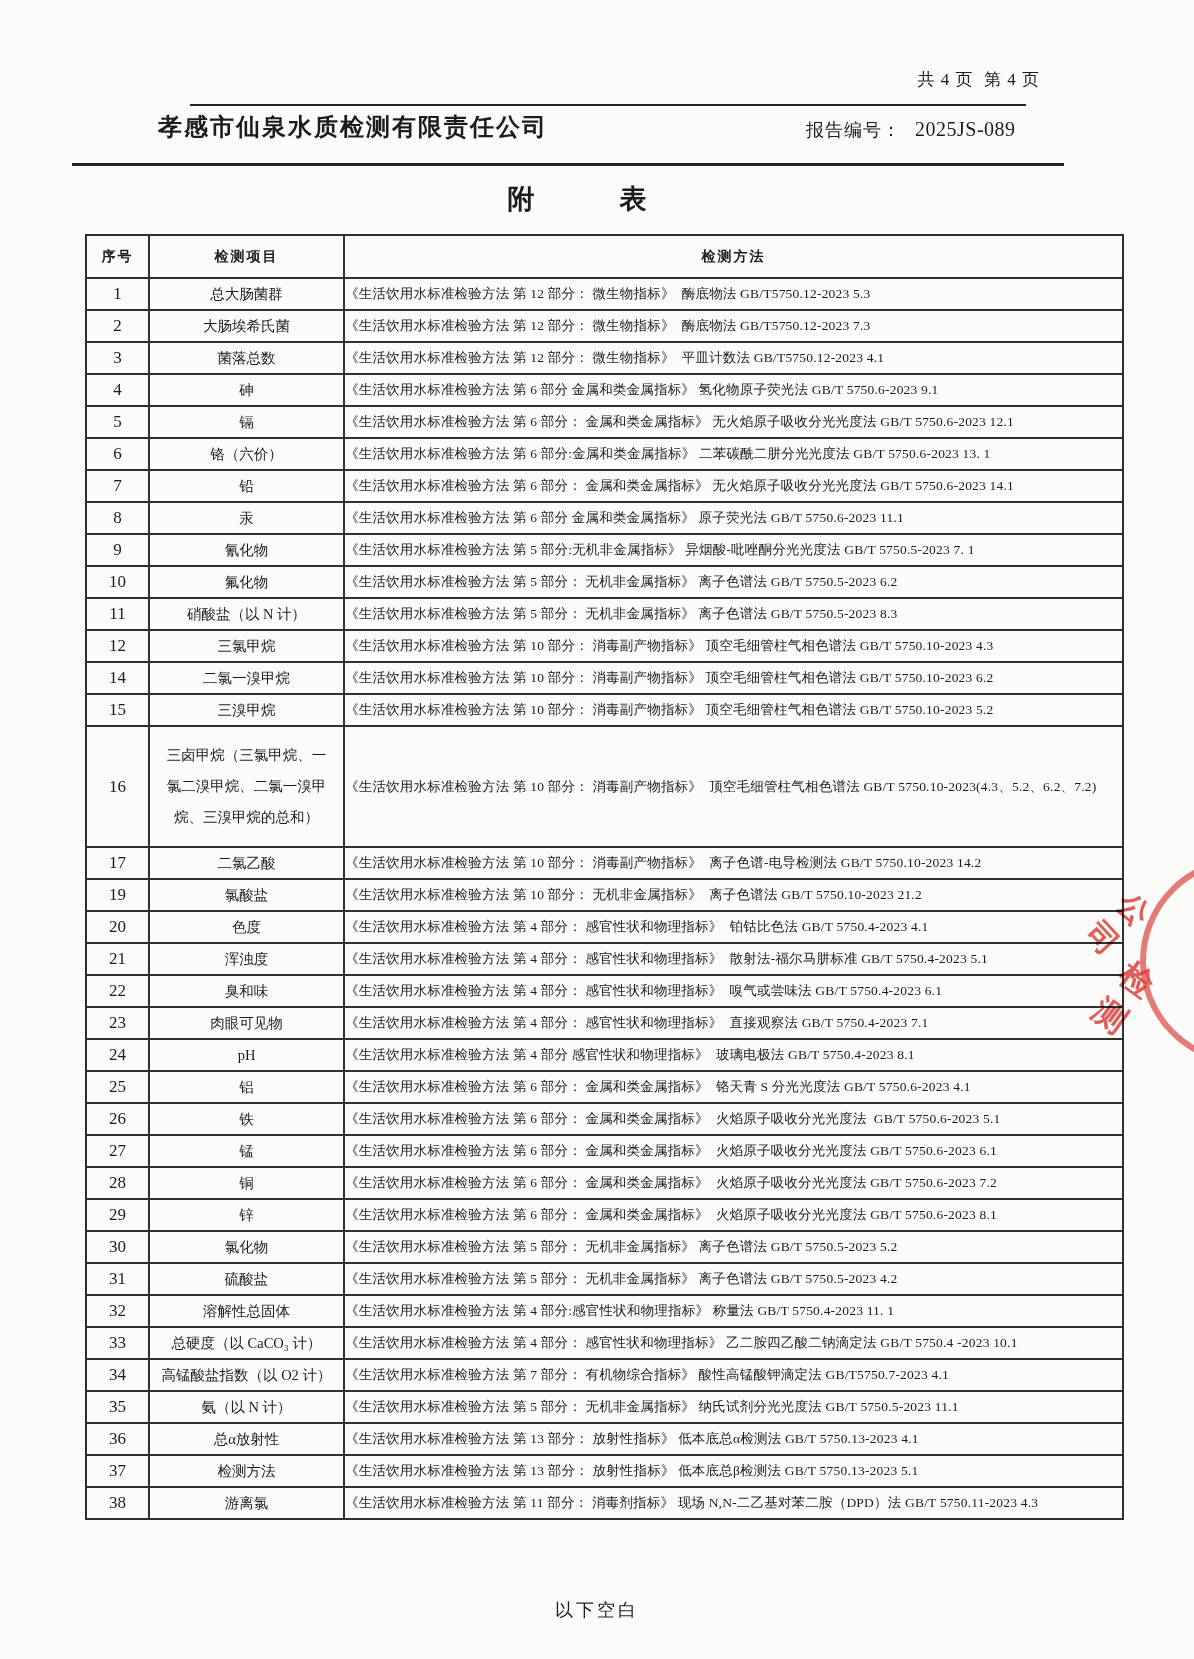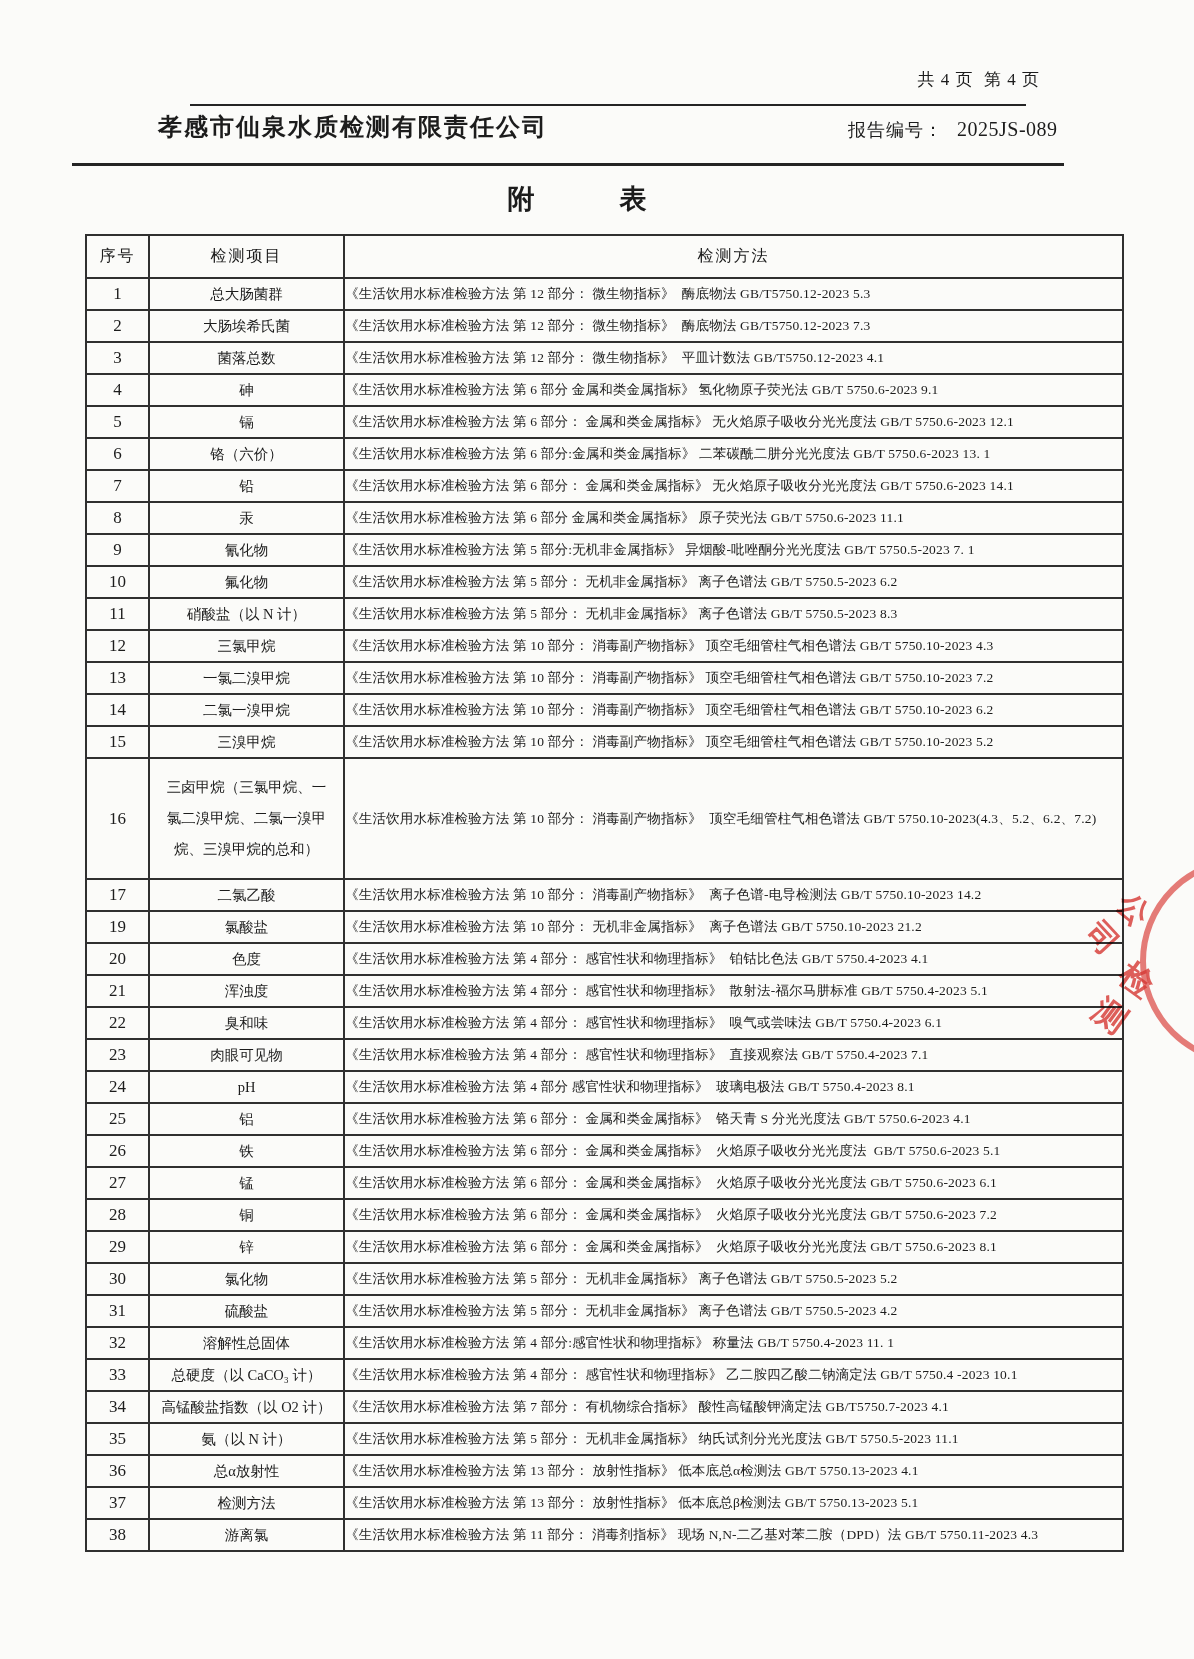--- a/index.html
+++ b/index.html
@@ -21,21 +21,21 @@
   }
   .rule { position: absolute; background: #242424; }
   .rule1 { top: 104px; left: 190px; width: 836px; height: 2px; }
   .rule2 { top: 163px; left: 72px;  width: 992px; height: 3px; }
   .company {
     position: absolute; top: 111px; left: 158px;
     font-size: 24px; font-weight: bold; letter-spacing: 2px;
     font-family: "Liberation Sans", "DejaVu Sans", sans-serif;
   }
   .report {
-    position: absolute; top: 118px; left: 848px;
+    position: absolute; top: 118px; left: 806px;
     font-size: 18px; letter-spacing: 1px; white-space: pre; text-align: center;
   }
   .report .report-value {
     font-family: "Liberation Serif", "DejaVu Serif", serif;
     font-size: 20px; letter-spacing: 0.5px; margin-left: 14px;
   }
   .doc-title {
     position: absolute; top: 181px; left: 0; width: 1155px;
     text-align: center; font-size: 27px; font-weight: bold;
     white-space: pre; letter-spacing: 1px;
@@ -48,21 +48,21 @@
   }
   table.methods col.c-no     { width: 63px; }
   table.methods col.c-item   { width: 195px; }
   table.methods col.c-method { width: 779px; }
   table.methods th, table.methods td {
     border: 2px solid #303030;
     padding: 0; vertical-align: middle;
   }
   table.methods thead tr { height: 43px; }
   table.methods th {
-    font-size: 16px; font-weight: 400; text-align: center; letter-spacing: 2px; margin-left: 23px;
+    font-size: 14px; font-weight: 700; text-align: center; letter-spacing: 2px; margin-left: 23px;
   }
   table.methods tbody tr { height: 32px; }
   table.methods tbody tr.tall { height: 121px; }
   td.no   { text-align: center; font-size: 17px; }
   td.item { text-align: center; font-size: 14.5px; white-space: nowrap; overflow: hidden; }
   tr.tall td.item { white-space: normal; line-height: 31px; padding: 0 10px; overflow: visible; }
   td.method {
     font-size: 13.5px; padding-left: 13px; letter-spacing: 0.2px;
     white-space: pre; overflow: hidden; text-align: left;
   }
@@ -173,25 +173,20 @@
           <td class="no">11</td>
           <td class="item">硝酸盐（以 N 计）</td>
           <td class="method">《生活饮用水标准检验方法 第 5 部分： 无机非金属指标》 离子色谱法 GB/T 5750.5-2023 8.3</td>
         </tr>
         <tr class="">
           <td class="no">12</td>
           <td class="item">三氯甲烷</td>
           <td class="method">《生活饮用水标准检验方法 第 10 部分： 消毒副产物指标》 顶空毛细管柱气相色谱法 GB/T 5750.10-2023 4.3</td>
         </tr>
         <tr class="">
-          <td class="no">13</td>
-          <td class="item">一氯二溴甲烷</td>
-          <td class="method">《生活饮用水标准检验方法 第 10 部分： 消毒副产物指标》 顶空毛细管柱气相色谱法 GB/T 5750.10-2023 7.2</td>
-        </tr>
-        <tr class="">
           <td class="no">14</td>
           <td class="item">二氯一溴甲烷</td>
           <td class="method">《生活饮用水标准检验方法 第 10 部分： 消毒副产物指标》 顶空毛细管柱气相色谱法 GB/T 5750.10-2023 6.2</td>
         </tr>
         <tr class="">
           <td class="no">15</td>
           <td class="item">三溴甲烷</td>
           <td class="method">《生活饮用水标准检验方法 第 10 部分： 消毒副产物指标》 顶空毛细管柱气相色谱法 GB/T 5750.10-2023 5.2</td>
         </tr>
         <tr class="tall">
@@ -300,20 +295,21 @@
           <td class="method">《生活饮用水标准检验方法 第 13 部分： 放射性指标》 低本底总β检测法 GB/T 5750.13-2023 5.1</td>
         </tr>
         <tr class="">
           <td class="no">38</td>
           <td class="item">游离氯</td>
           <td class="method">《生活饮用水标准检验方法 第 11 部分： 消毒剂指标》 现场 N,N-二乙基对苯二胺（DPD）法 GB/T 5750.11-2023 4.3</td>
         </tr>
       </tbody>
   </table>
 
+  <div class="footer-note">以下空白</div>
 
   <div class="stamp">
     <div class="stamp-ring"></div>
     <span class="stamp-char stamp-upper">公司</span>
     <span class="stamp-char stamp-lower">检测</span>
   </div>
 
 </div>
 
 </body></html>

